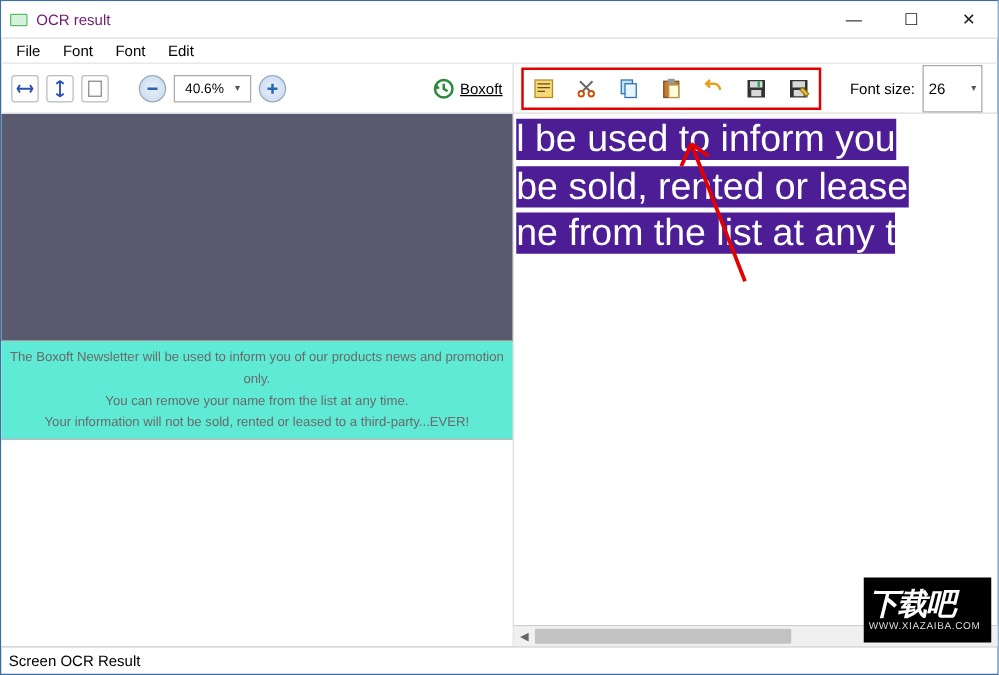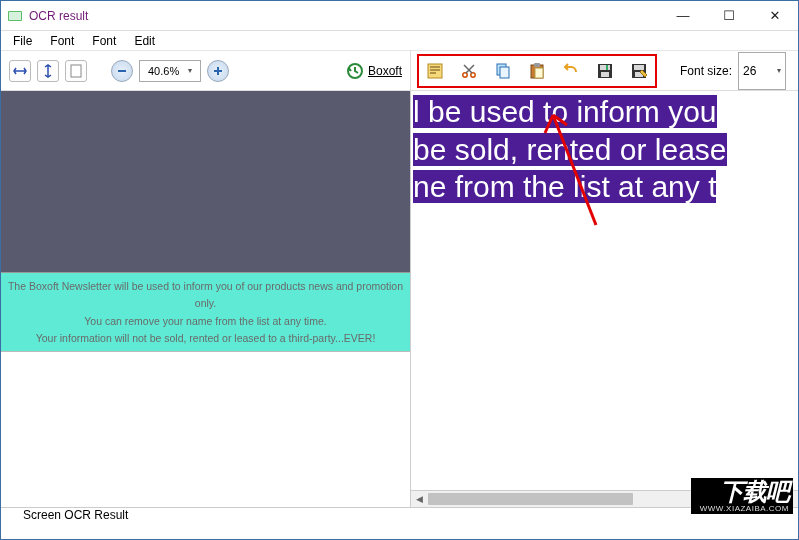--- a/index.html
+++ b/index.html
@@ -190,40 +190,41 @@
   display: flex; align-items: center; justify-content: center;
   background: #f0f0f0;
   font-size: 9px; color: #666;
 }
 .sb-track { flex: 1; background: #f0f0f0; position: relative; }
 .sb-thumb {
   position: absolute; left: 0; top: 2px; height: 12px; width: 58%;
   background: #c2c2c2; border-radius: 1px;
 }
 .statusbar {
-  height: 32px;
+  height: 22px;
   border-top: 1px solid #ccc;
   display: flex;
-  padding: 0 22px;
+  align-items: center;
+  padding: 0 6px;
   font-size: 12px;
 }
 .watermark {
   position: absolute;
   right: 6px;
   bottom: 26px;
   z-index: 100;
   background: #000;
   color: #fff;
   display: flex;
   flex-direction: column;
-  align-items: flex-end;
+  align-items: flex-start;
   justify-content: center;
   padding: 2px 4px 1px 4px;
   width: 102px;
-  height: 36px;
+  height: 52px;
 }
 .watermark .big {
   font-size: 24px;
   font-weight: 900;
   font-style: italic;
   letter-spacing: -1px;
   line-height: 1;
 }
 .watermark .small {
   font-size: 8px;

